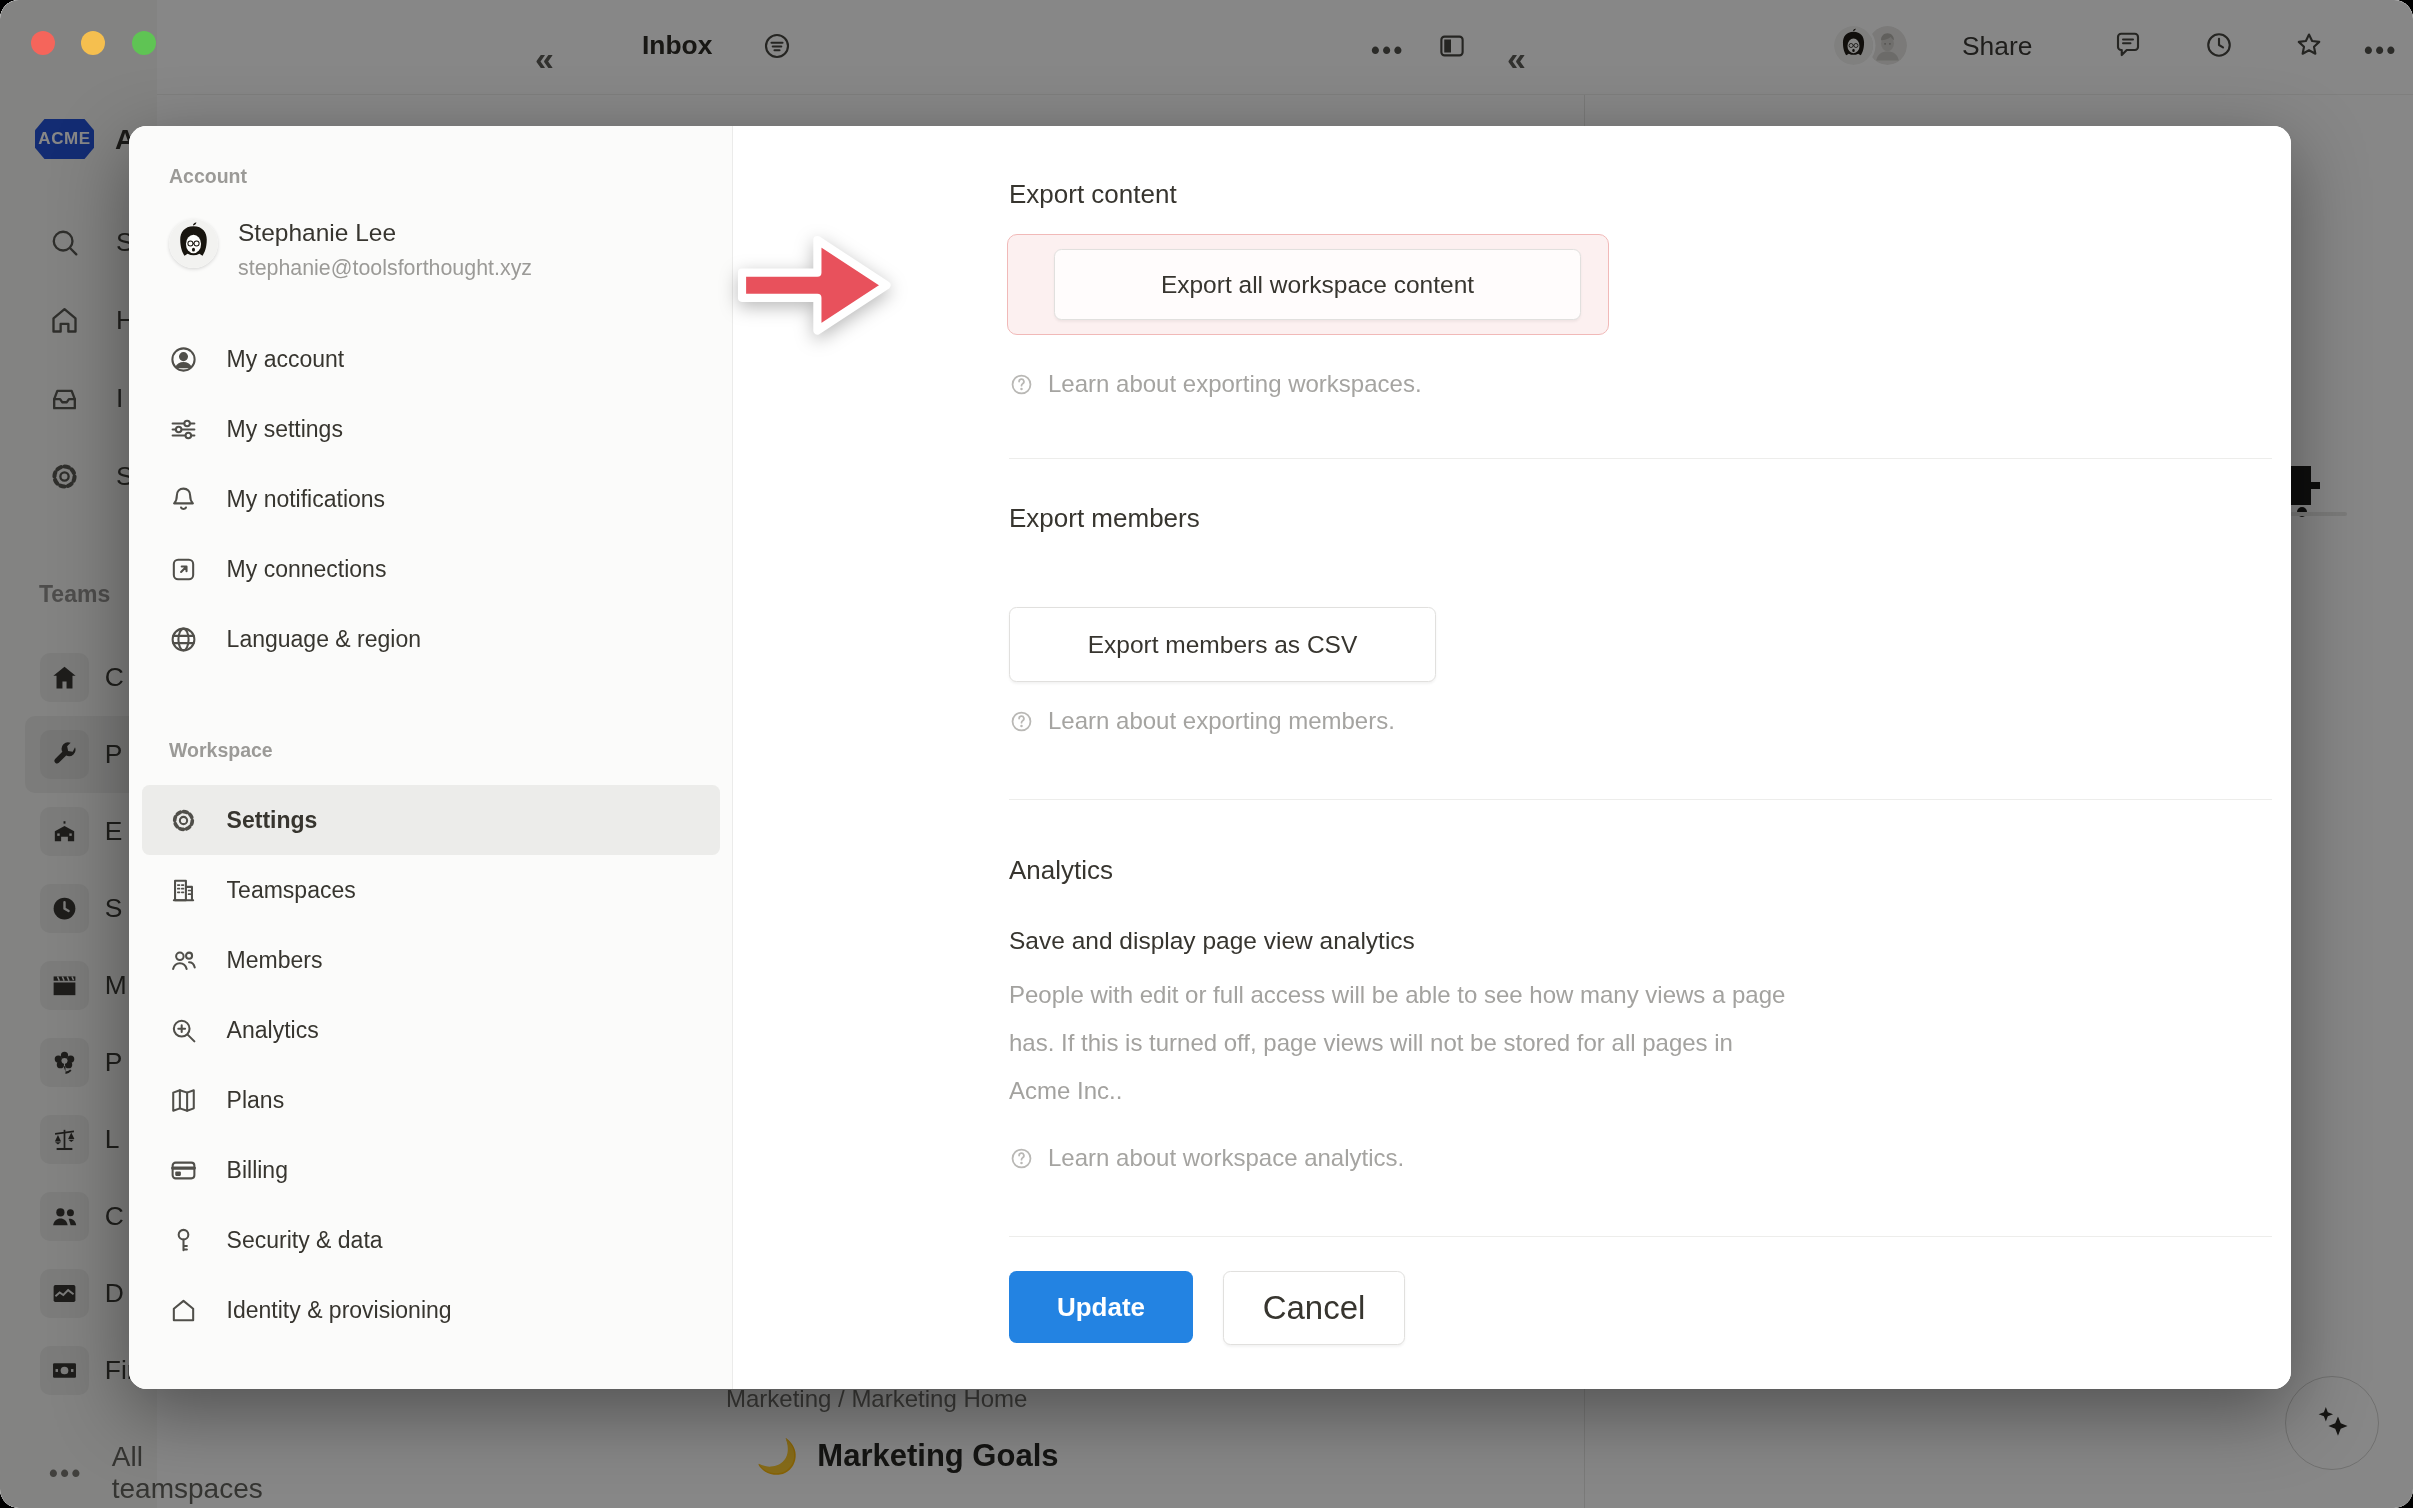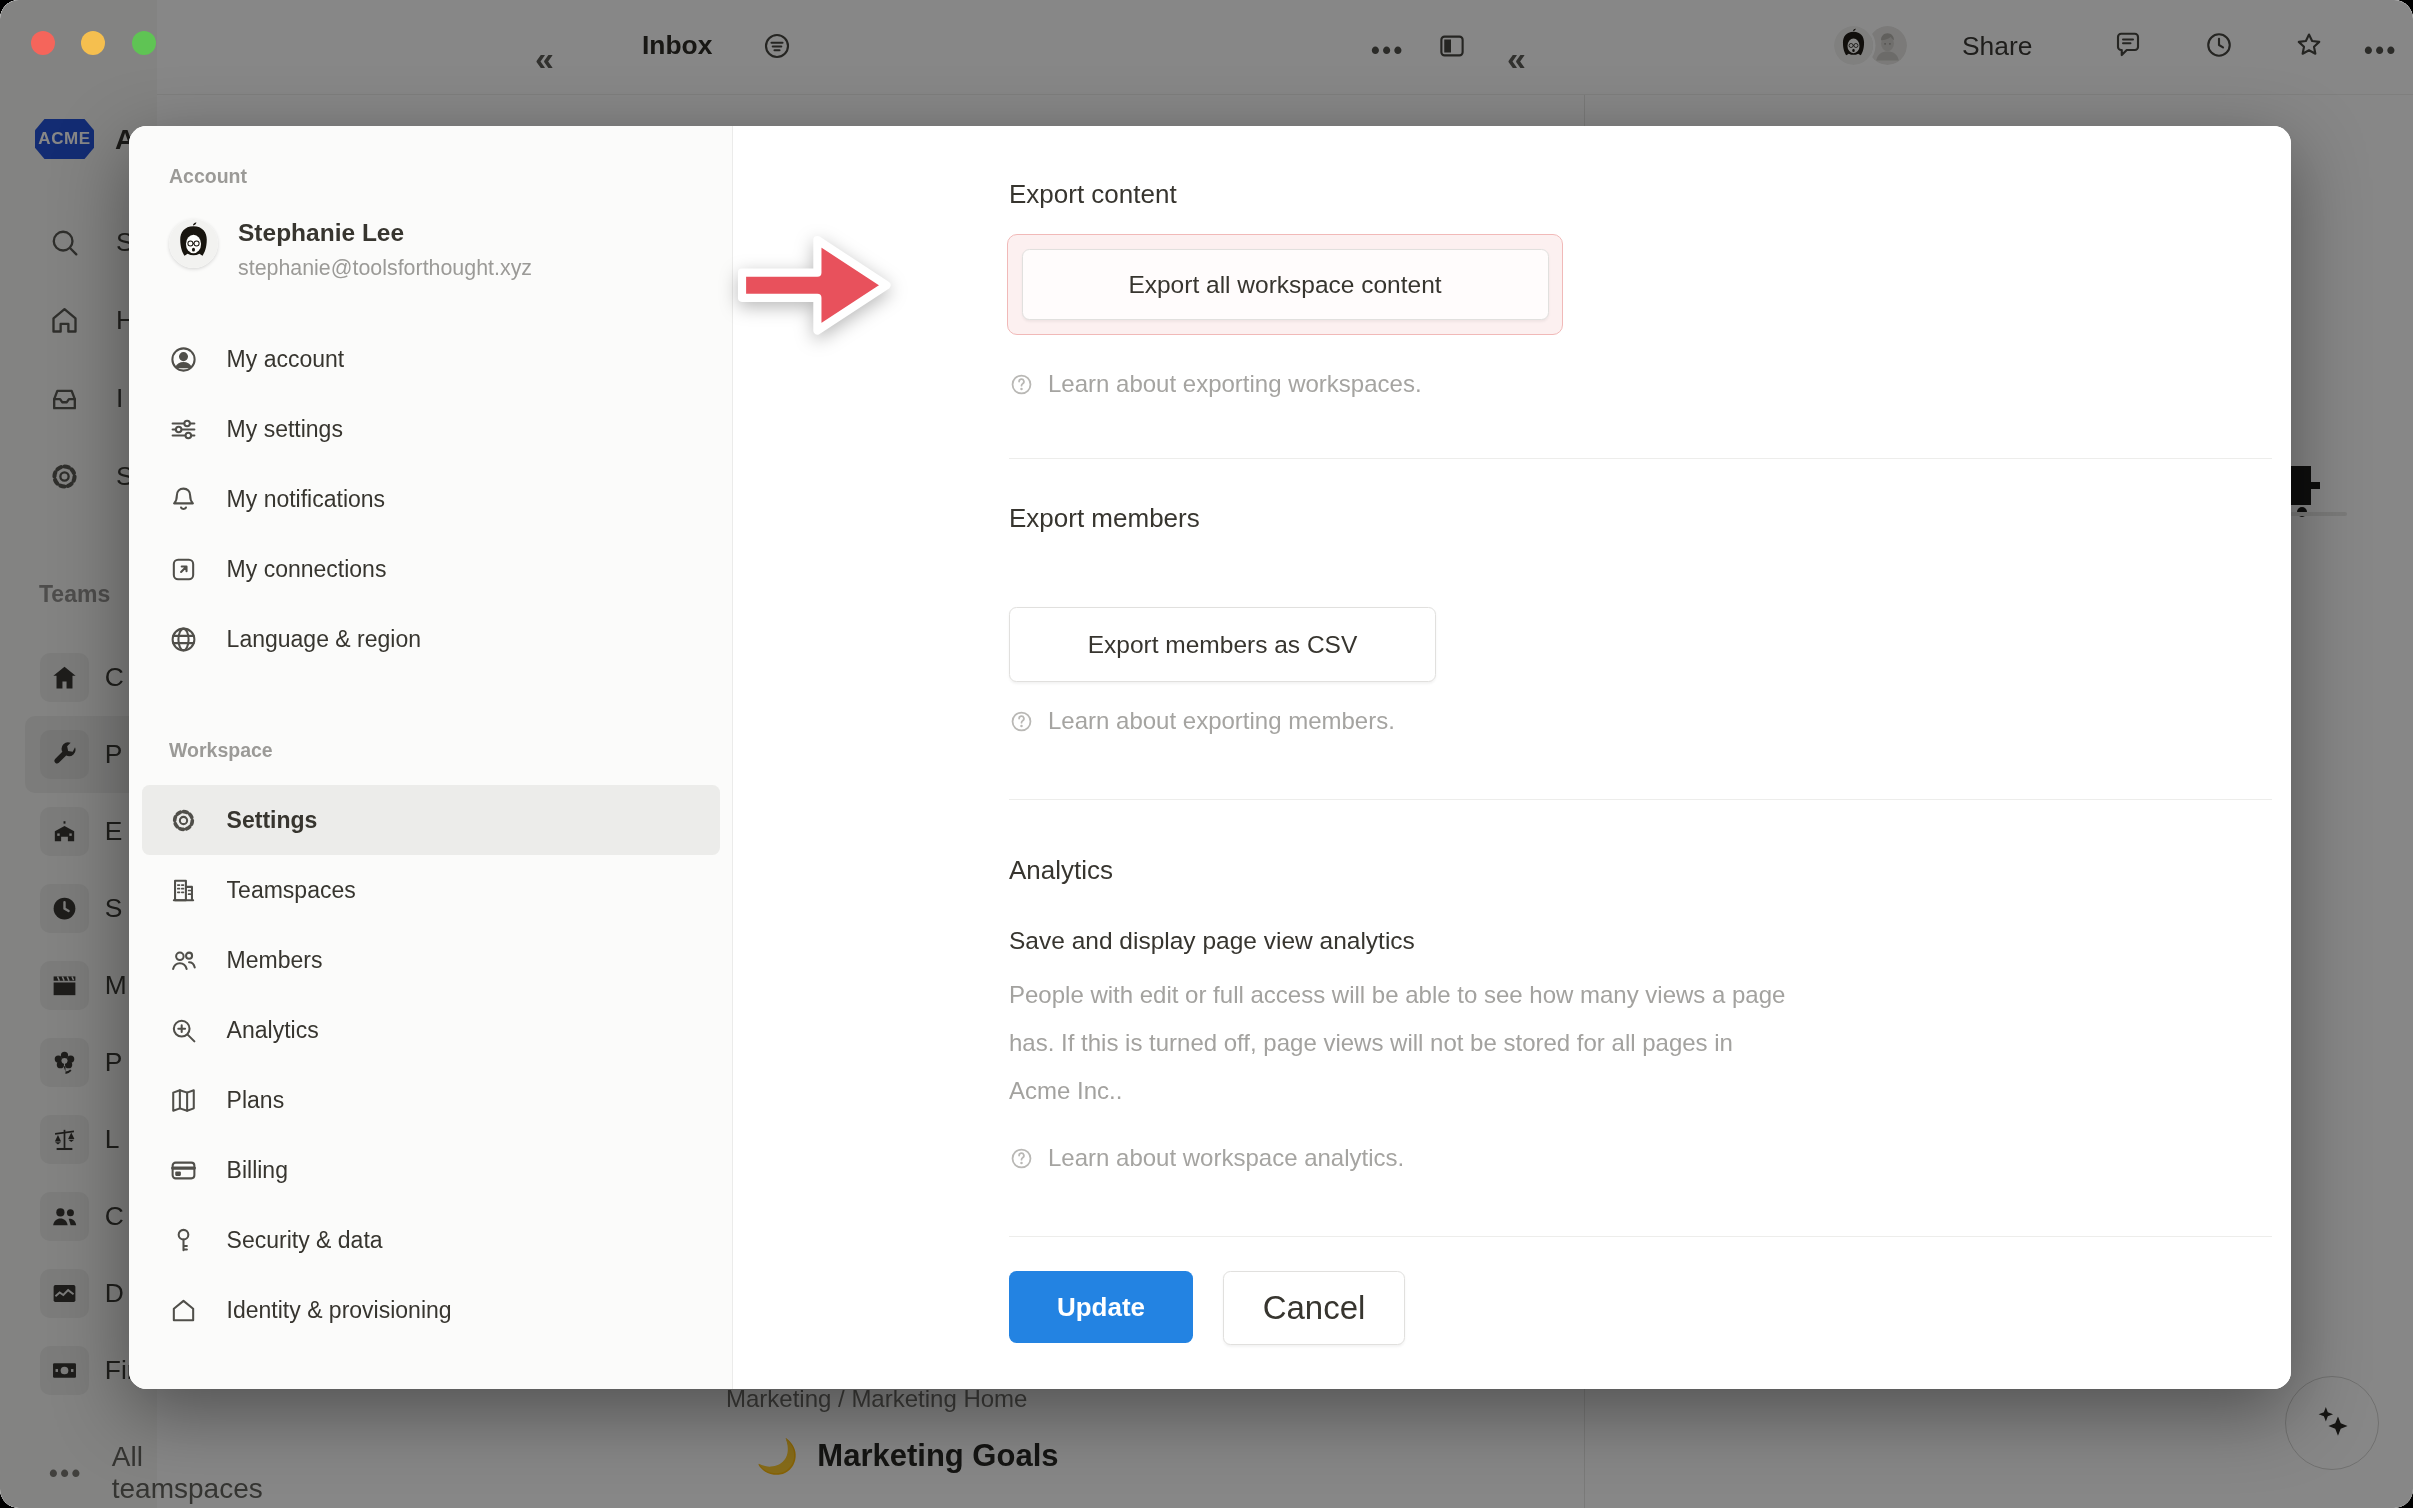--- a/index.html
+++ b/index.html
@@ -58,41 +58,41 @@
   .tl{width:24px;height:24px;border-radius:50%;margin-right:26.4px;}
   
   .modal{position:absolute;left:129px;top:126px;width:2162px;height:1263px;background:#fff;border-radius:17.6px;
          z-index:60;overflow:hidden;box-shadow:0 22.6px 75px rgba(0,0,0,.4);}
   .msb{position:absolute;left:0;top:0;width:603px;height:1263px;background:#fbfbfa;border-right:1.3px solid #ebebea;}
   .sec-label{font-size:19.5px;font-weight:600;color:#9b9a97;}
   .userrow{position:absolute;left:40px;top:93px;display:flex;}
   .uavatar{width:49px;height:49px;border-radius:50%;overflow:hidden;flex:0 0 auto;box-shadow:0 1.3px 3.8px rgba(0,0,0,.15);}
   .uavatar svg{width:100%;height:100%;}
   .uinfo{margin-left:20px;}
-  .uname{font-size:24.5px;font-weight:700;color:#37352f;}
+  .uname{font-size:24.5px;font-weight:400;color:#37352f;}
   .uemail{margin-top:8.8px;font-size:21.4px;color:#9b9a97;}
   .mlist{position:absolute;left:12.6px;width:578px;}
   .srow{height:70px;display:flex;align-items:center;padding-left:27px;border-radius:7.5px;}
   .srow.selected{background:#ececea;}
   .sic{width:29px;height:29px;color:#504f4a;flex:0 0 auto;}
   .sic svg{width:100%;height:100%;}
   .slbl{margin-left:29px;font-size:23px;font-weight:500;color:#37352f;white-space:nowrap;}
   .srow.selected .slbl{font-weight:600;}
   
   .mmain{position:absolute;left:605px;top:0;width:1557px;height:1475px;background:#fff;}
   .h-sec{position:absolute;left:275px;font-size:26px;font-weight:500;color:#37352f;}
   .divider{position:absolute;left:275px;width:1263px;height:1.3px;background:#ededeb;}
   .learn{position:absolute;left:275px;display:flex;align-items:center;color:#a5a4a1;}
   .learn .qic{width:25px;height:25px;color:#b9b8b5;flex:0 0 auto;}
   .learn .qic svg{width:100%;height:100%;}
   .learn .ltxt{margin-left:14px;font-size:24px;}
   .btn{display:flex;align-items:center;justify-content:center;border-radius:7.5px;font-size:24.5px;color:#37352f;
        background:#fff;border:1.3px solid #e1e0de;box-shadow:0 1.3px 2.5px rgba(15,15,15,.05);}
   .hl-wrap{position:absolute;left:273px;top:108px;width:554px;height:99px;border-radius:10px;
-           background:#fcf0f0;border:1.9px solid #f1b9b8;display:flex;align-items:center;justify-content:center;}
+           background:#fcf0f0;border:1.9px solid #f1b9b8;display:flex;align-items:center;padding-left:46px;}
   .hl-wrap .btn{width:525px;height:69px;background:#fffcfc;}
   .csv-btn{position:absolute;left:275px;top:456px;width:425px;height:73px;margin-top:25px;}
   .setting-title{position:absolute;left:275px;font-size:24.5px;color:#37352f;}
   .para{position:absolute;left:275px;width:1087px;font-size:24px;line-height:48px;color:#a3a29f;white-space:pre-line;}
   .upd-btn{position:absolute;left:275px;top:1145px;width:184px;height:72px;background:#2383e2;border:none;color:#fff;font-weight:600;font-size:26px;box-shadow:none;}
   .cnl-btn{position:absolute;left:489px;top:1145px;width:180px;height:72px;font-size:33px;}
   
   .arrow-anno{position:absolute;left:737px;top:221px;width:157px;height:126px;z-index:80;filter:drop-shadow(0 5px 8.8px rgba(0,0,0,.28));}
 </style>
 </head>

